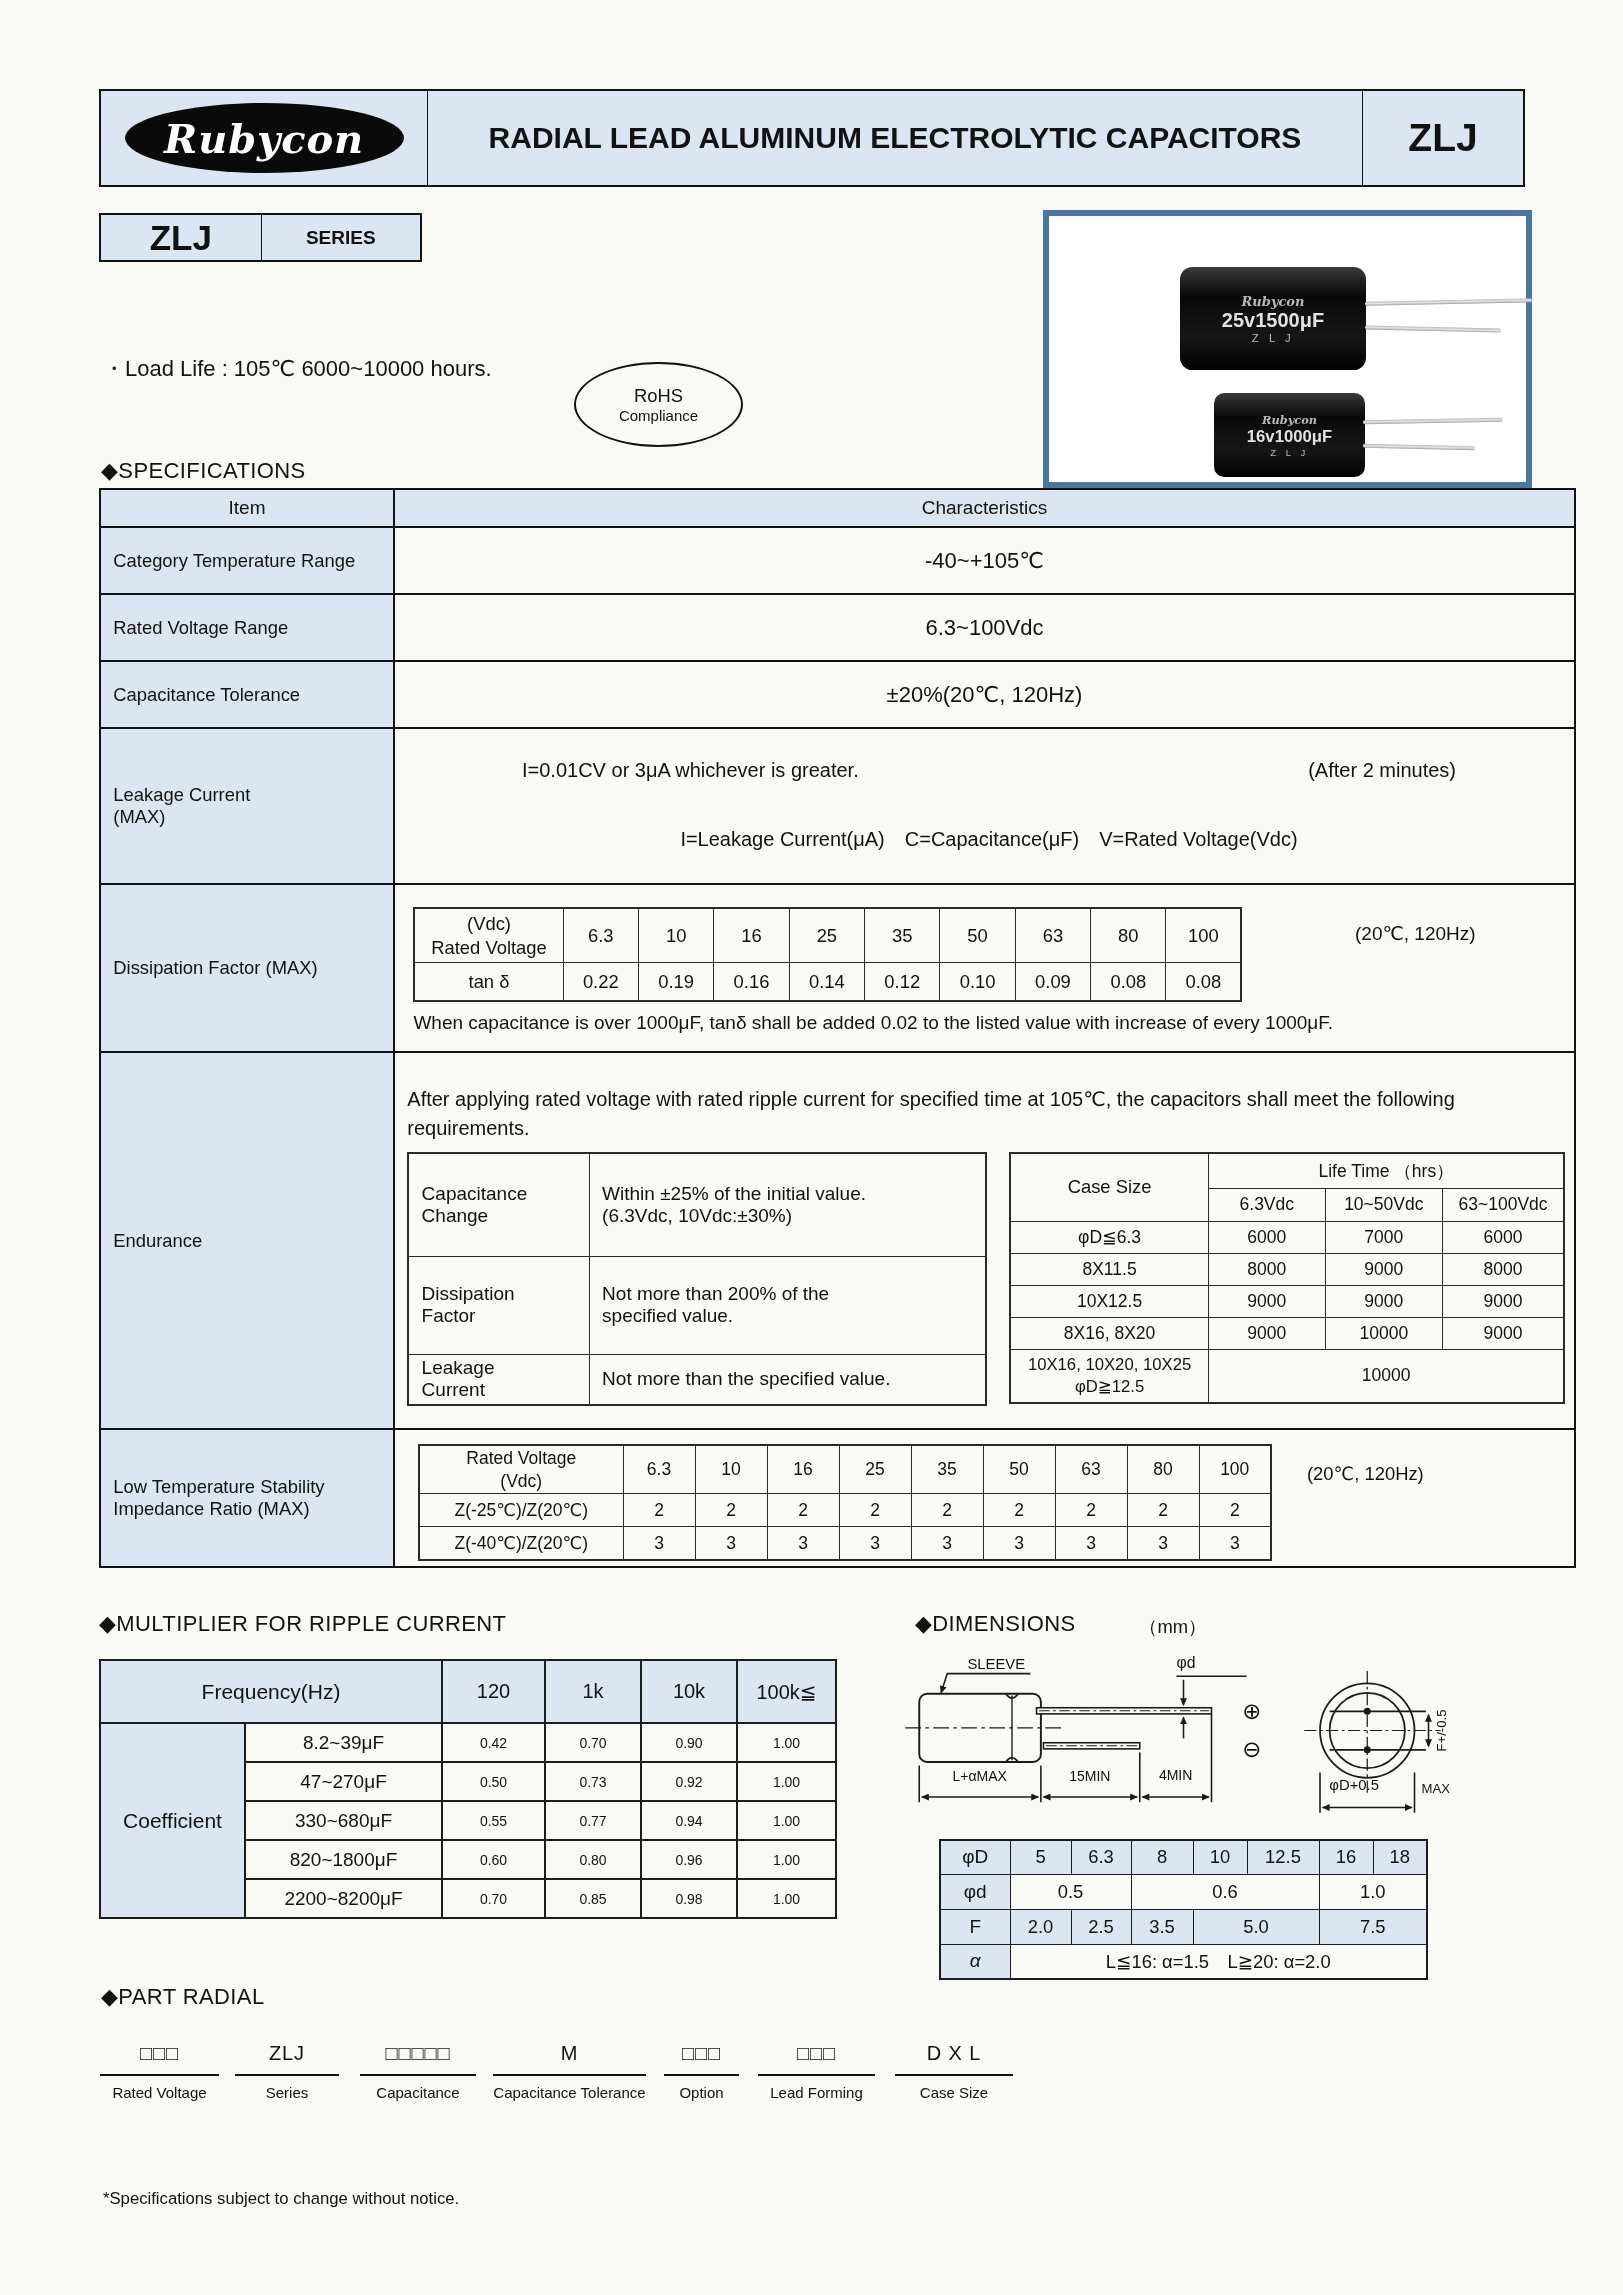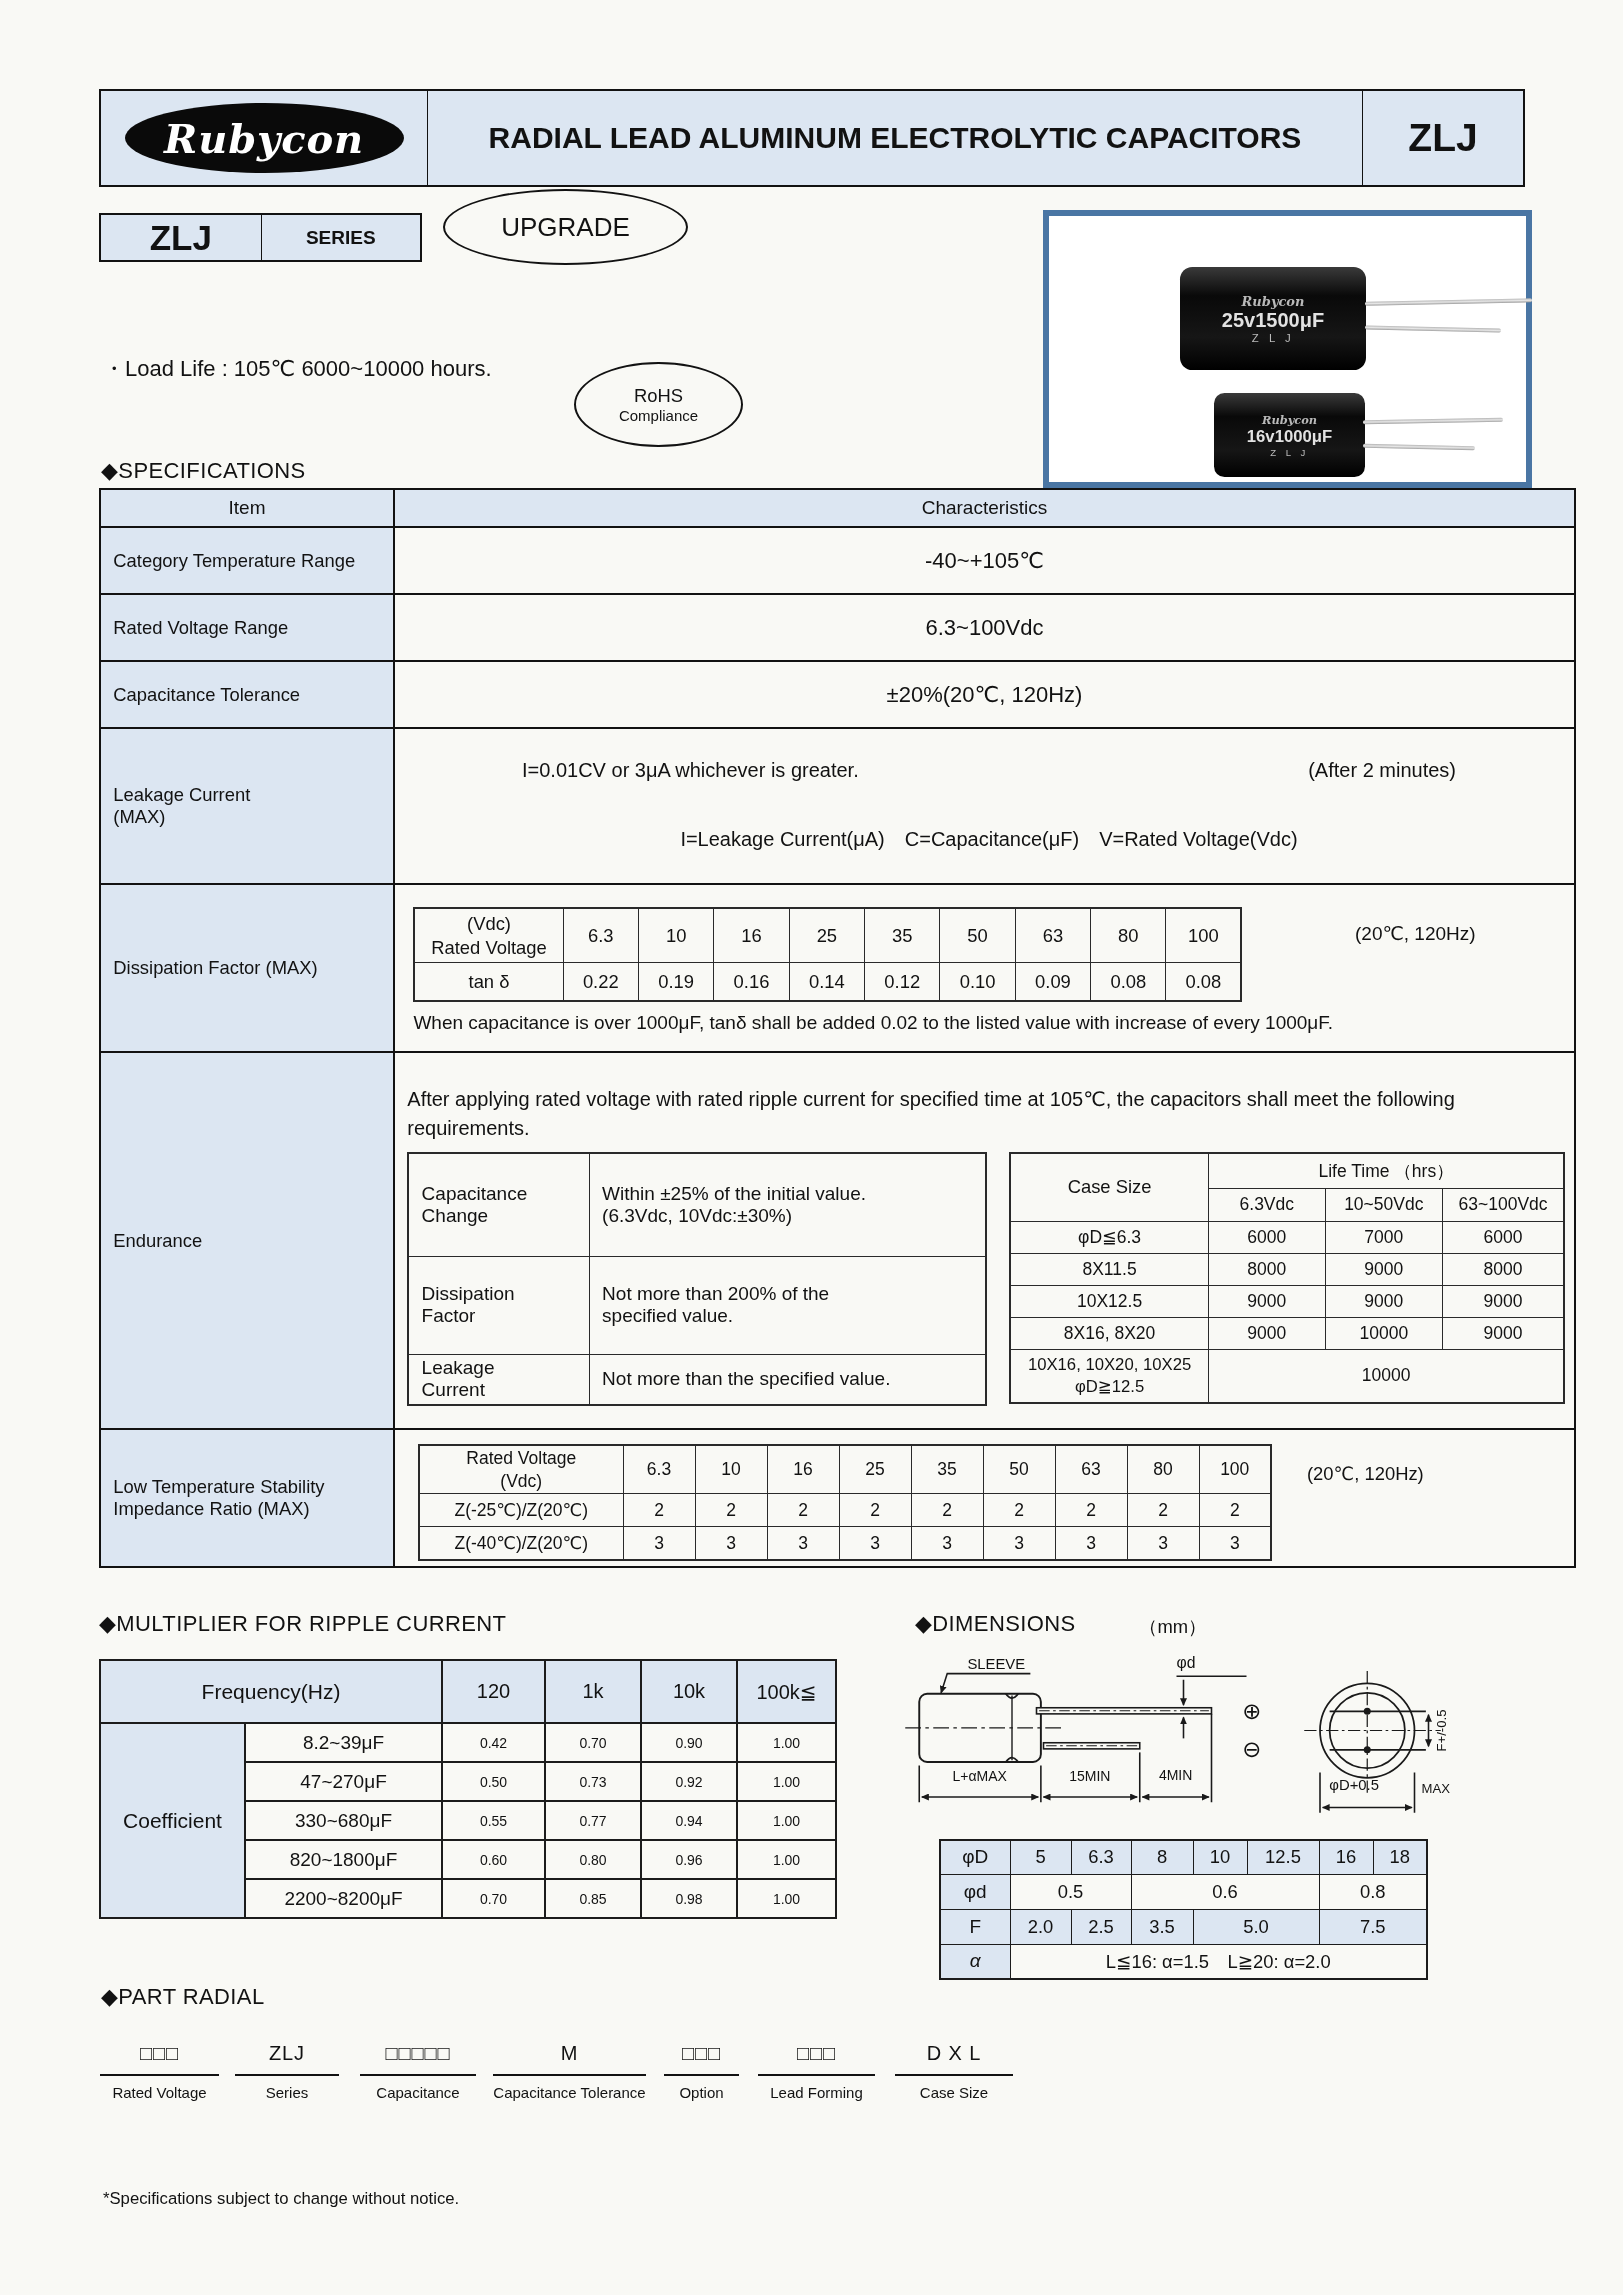--- a/index.html
+++ b/index.html
@@ -118,21 +118,20 @@
       </div>
     </div>
     <div class="hdr-title">RADIAL LEAD ALUMINUM ELECTROLYTIC CAPACITORS</div>
     <div class="hdr-code">ZLJ</div>
   </div>
 
   <div class="abs series-box">
     <div class="sb-name">ZLJ</div>
     <div class="sb-label">SERIES</div>
   </div>
-  <div class="abs upgrade">UPGRADE</div>
 
   <div class="abs photo">
     <div class="cap-body" style="left:131px;top:51px;width:186px;height:103px;">
       <span class="cap-brand">Rubycon</span>
       <span class="cap-rating">25v1500μF</span>
       <span class="cap-series">Z L J</span>
     </div>
     <div class="lead" style="left:316px;top:84px;width:167px;transform:rotate(-1.2deg);"></div>
     <div class="lead" style="left:316px;top:111px;width:136px;transform:rotate(1.4deg);"></div>
     <div class="cap-body" style="left:165px;top:177px;width:151px;height:84px;border-radius:10.5px;">
@@ -499,21 +498,21 @@
         <td class="blue">8</td>
         <td class="blue">10</td>
         <td class="blue">12.5</td>
         <td class="blue">16</td>
         <td class="blue">18</td>
       </tr>
       <tr style="height:35px">
         <td class="blue lbl">φd</td>
         <td colspan="2">0.5</td>
         <td colspan="3">0.6</td>
-        <td colspan="2">0.8</td>
+        <td colspan="2">1.0</td>
       </tr>
       <tr style="height:35px">
         <td class="blue lbl">F</td>
         <td class="blue">2.0</td>
         <td class="blue">2.5</td>
         <td class="blue">3.5</td>
         <td class="blue" colspan="2">5.0</td>
         <td class="blue" colspan="2">7.5</td>
       </tr>
       <tr style="height:35px">

